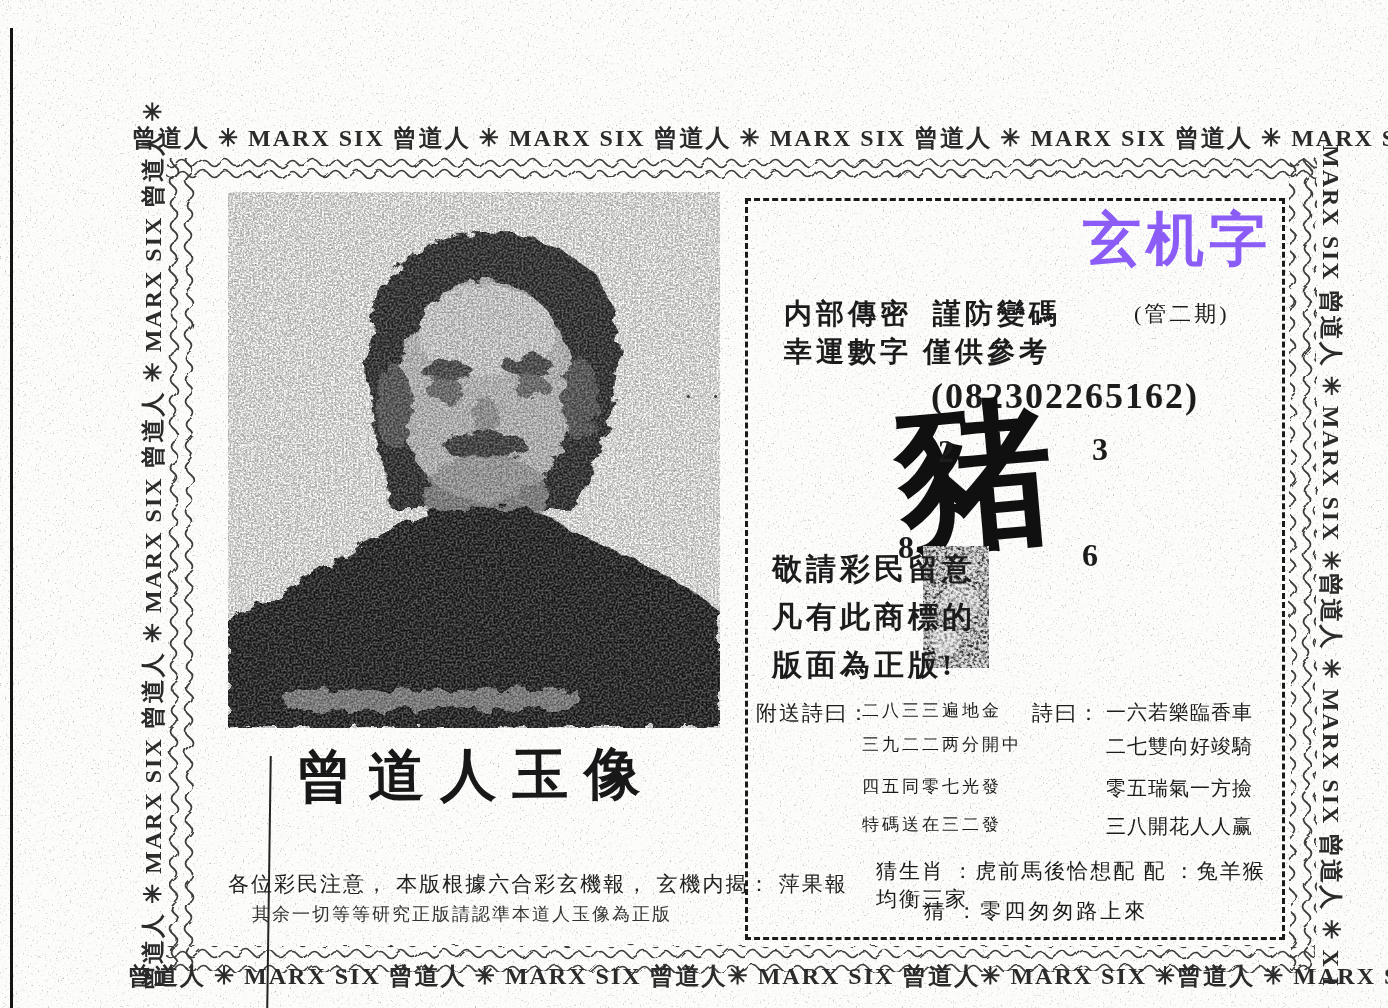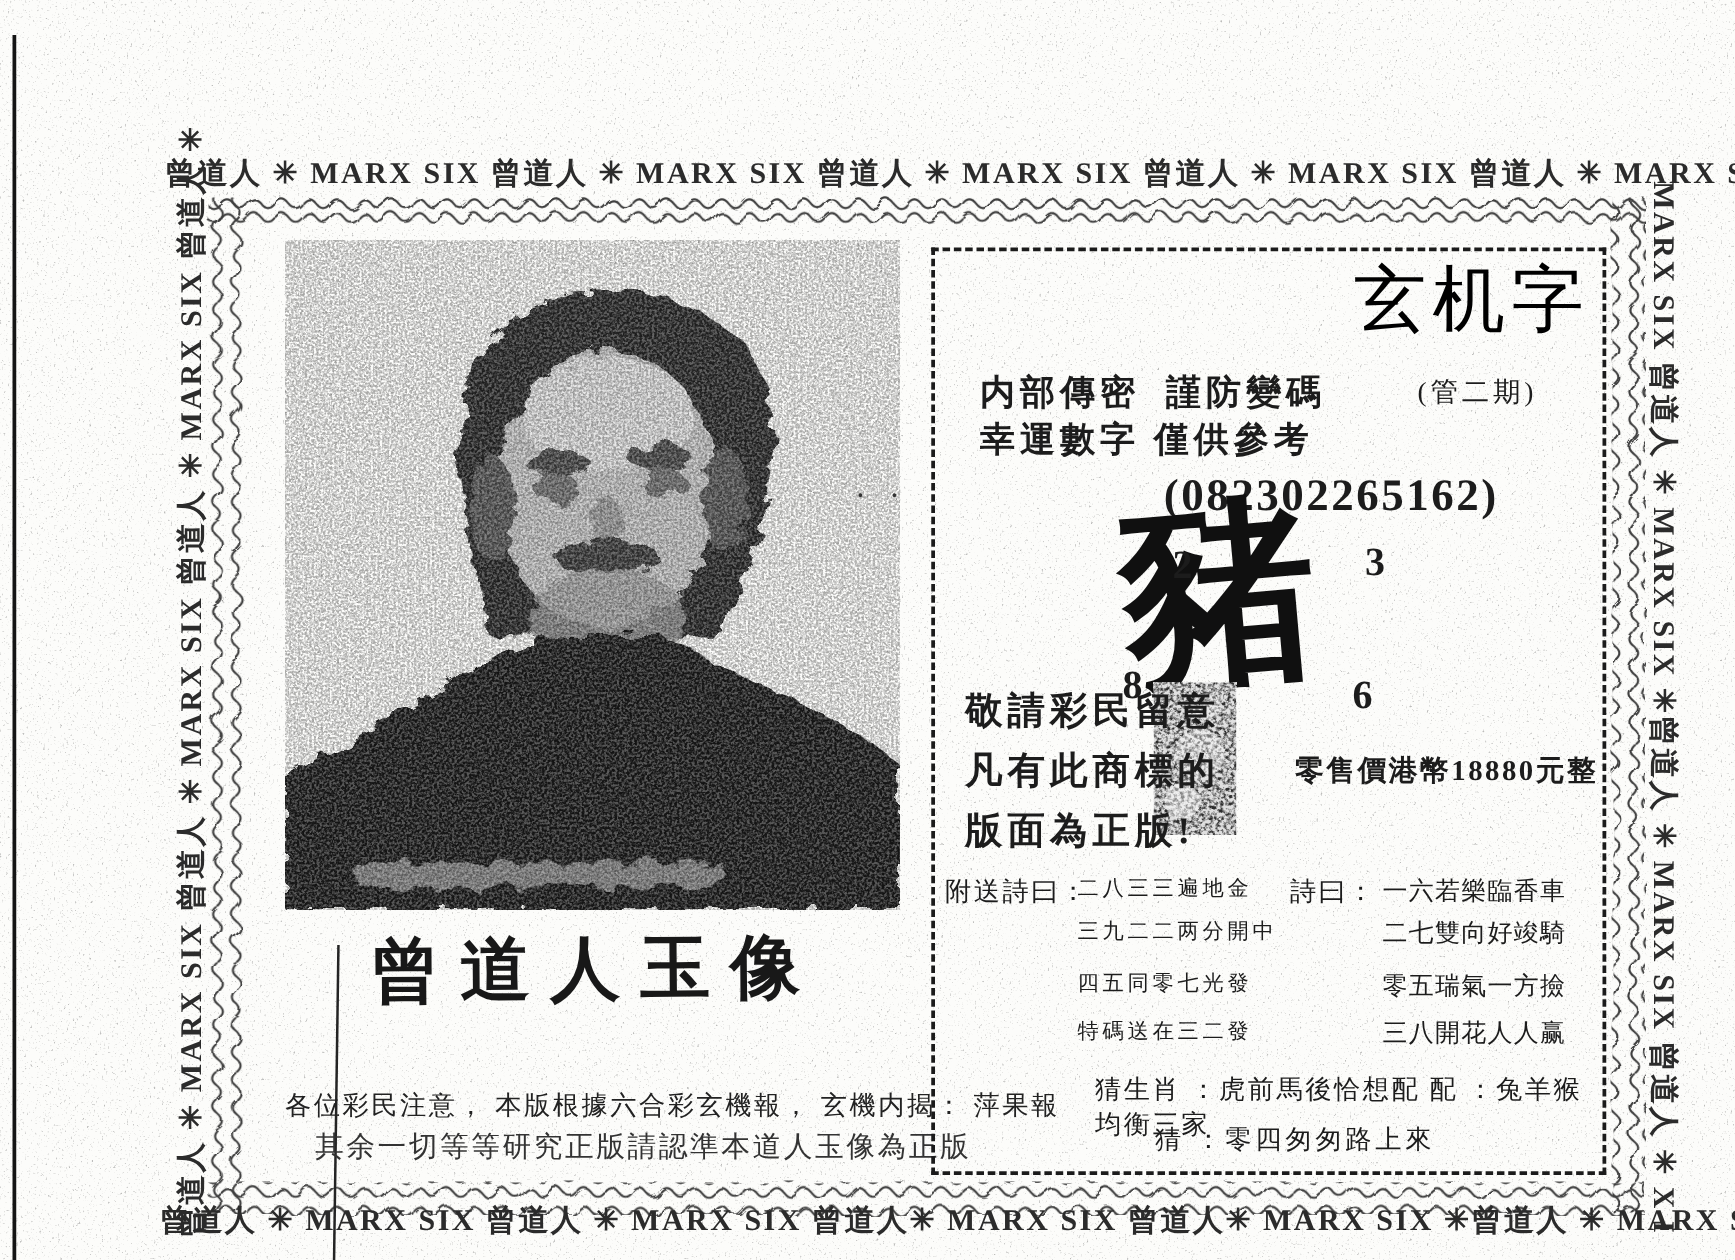--- a/index.html
+++ b/index.html
@@ -27,29 +27,29 @@
   
   .photo{left:228px;top:192px;width:492px;height:536px;}
   .dots{left:684px;top:382px;font-size:26px;letter-spacing:6px;color:#333;}
   .caption{
     left:296px;top:738px;font-size:56px;font-weight:bold;letter-spacing:16px;
     color:#181818;transform:rotate(-0.5deg);
   }
   .scratch{left:268px;top:756px;width:2px;height:252px;background:#242424;transform:rotate(0.8deg);}
 
   .note1{left:228px;top:870px;font-size:21px;letter-spacing:2px;color:#222;}
-  .note2{left:252px;top:902px;font-size:23px;letter-spacing:2px;color:#333;}
+  .note2{left:252px;top:902px;font-size:18px;letter-spacing:2px;color:#333;}
 
   
   .panel{
     left:745px;top:198px;width:540px;height:742px;
     border:3px dashed #1b1b1b;box-sizing:border-box;
   }
   .panel .abs{position:absolute;}
-  .p-title{right:10px;top:0px;font-size:58px;font-weight:400;letter-spacing:5px;color:#000000;}
+  .p-title{right:10px;top:0px;font-size:58px;font-weight:700;letter-spacing:5px;color:#8b5cf6;}
   .p-issue{left:386px;top:98px;font-size:22px;letter-spacing:3px;}
   .p-secret{left:36px;font-size:28px;letter-spacing:4px;font-weight:600;}
   .p-secret1{top:94px;font-family:Liberation Mono, monospace;}
   .p-secret2{top:132px;}
   .p-phone{left:183px;top:174px;font-size:36px;letter-spacing:2px;font-weight:600;}
   .p-zodiac{
     left:148px;top:198px;font-size:158px;line-height:1;font-weight:900;
     transform:rotate(-5deg);color:#101010;z-index:2;
   }
   .p-num{font-size:32px;font-weight:600;z-index:3;}
@@ -188,21 +188,20 @@
       <circle cx="44" cy="20" r="11" fill="#6d6d6d"></circle>
       <rect x="1" y="1" width="66" height="122" filter="url(#stampTex)" opacity="0.85"></rect>
     </svg>
 
     <div class="abs p-notice">
       <div>敬請彩民留意</div>
       <div>凡有此商標的</div>
       <div>版面為正版!</div>
     </div>
 
-    <div class="abs p-price">零售價港幣18880元整</div>
 
     <div class="abs p-poem-label lbl-left">附送詩曰：</div>
     <div class="abs p-poem-line pl row0">二八三三遍地金</div>
     <div class="abs p-poem-line pl row1">三九二二两分開中</div>
     <div class="abs p-poem-line pl row2">四五同零七光發</div>
     <div class="abs p-poem-line pl row3">特碼送在三二發</div>
 
     <div class="abs p-poem-label lbl-right">詩曰：</div>
     <div class="abs p-poem-line pr row0">一六若樂臨香車</div>
     <div class="abs p-poem-line pr row1">二七雙向好竣騎</div>

